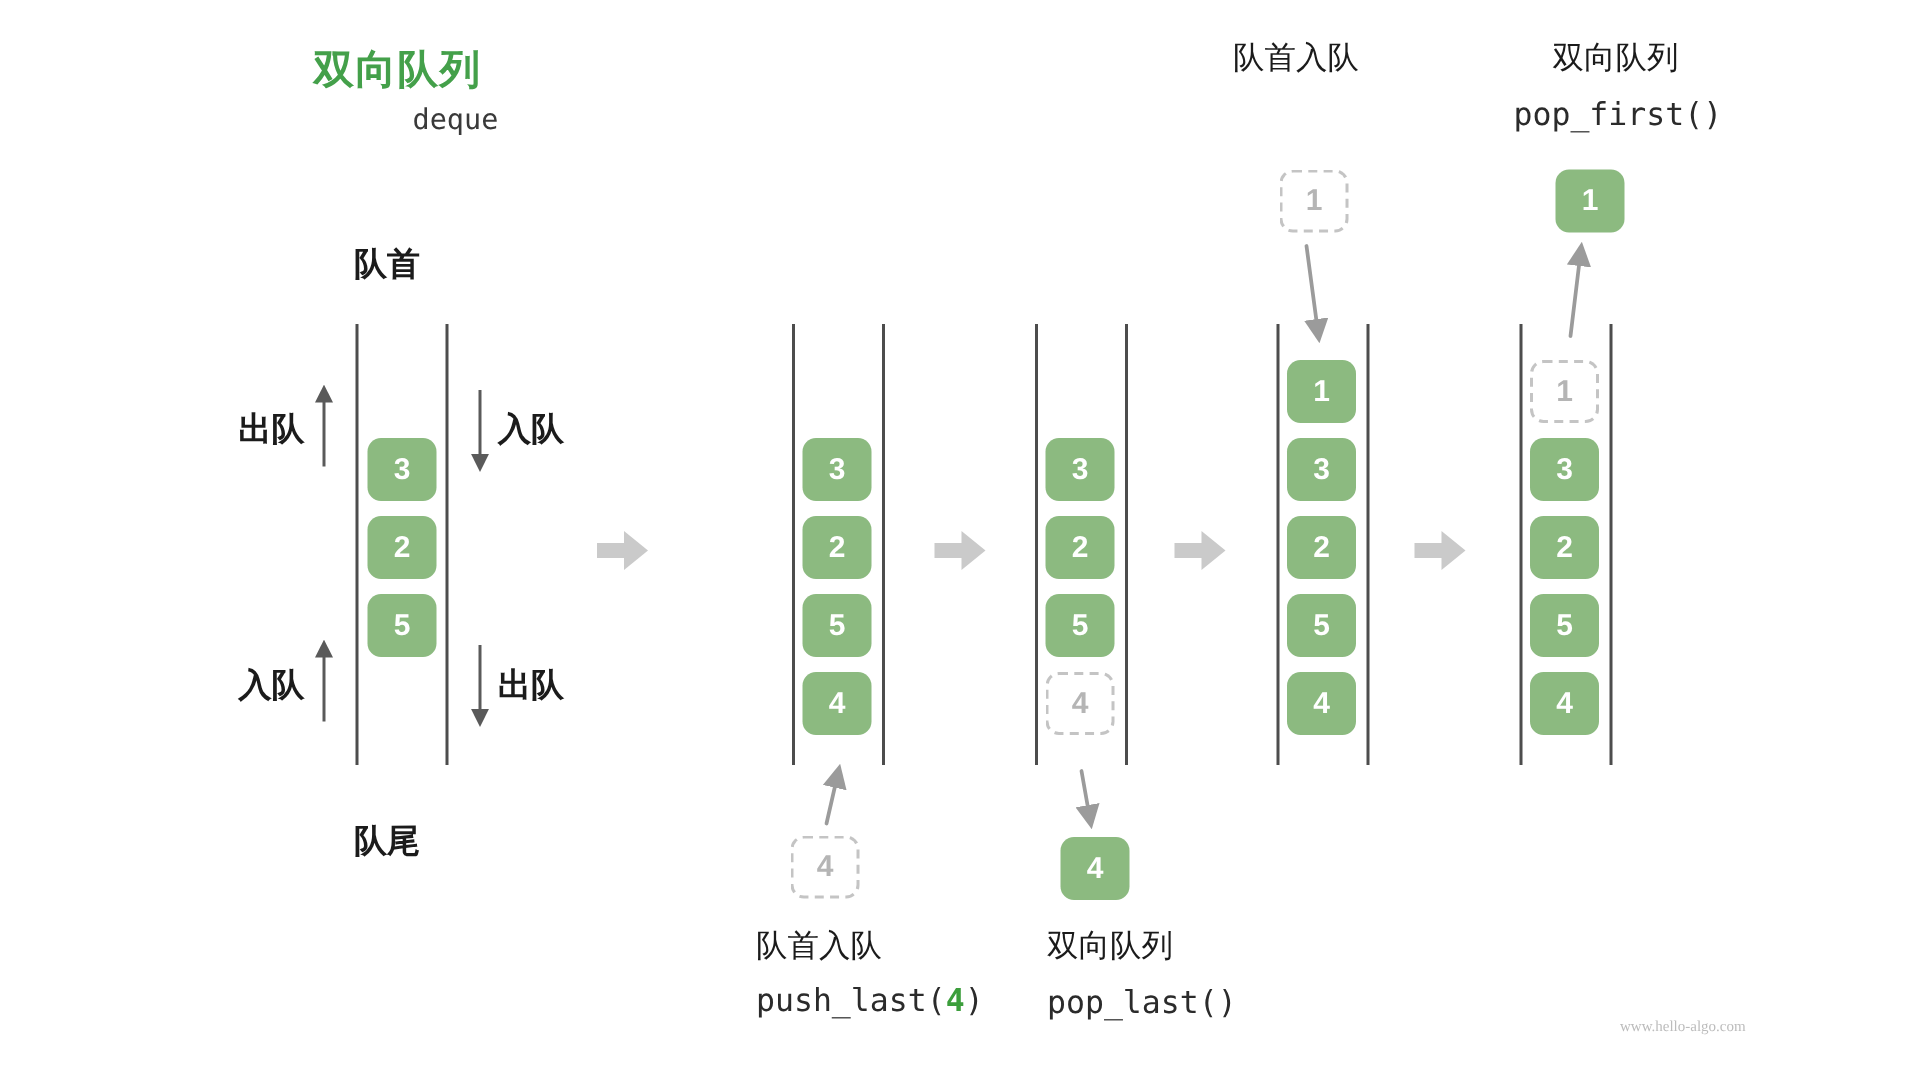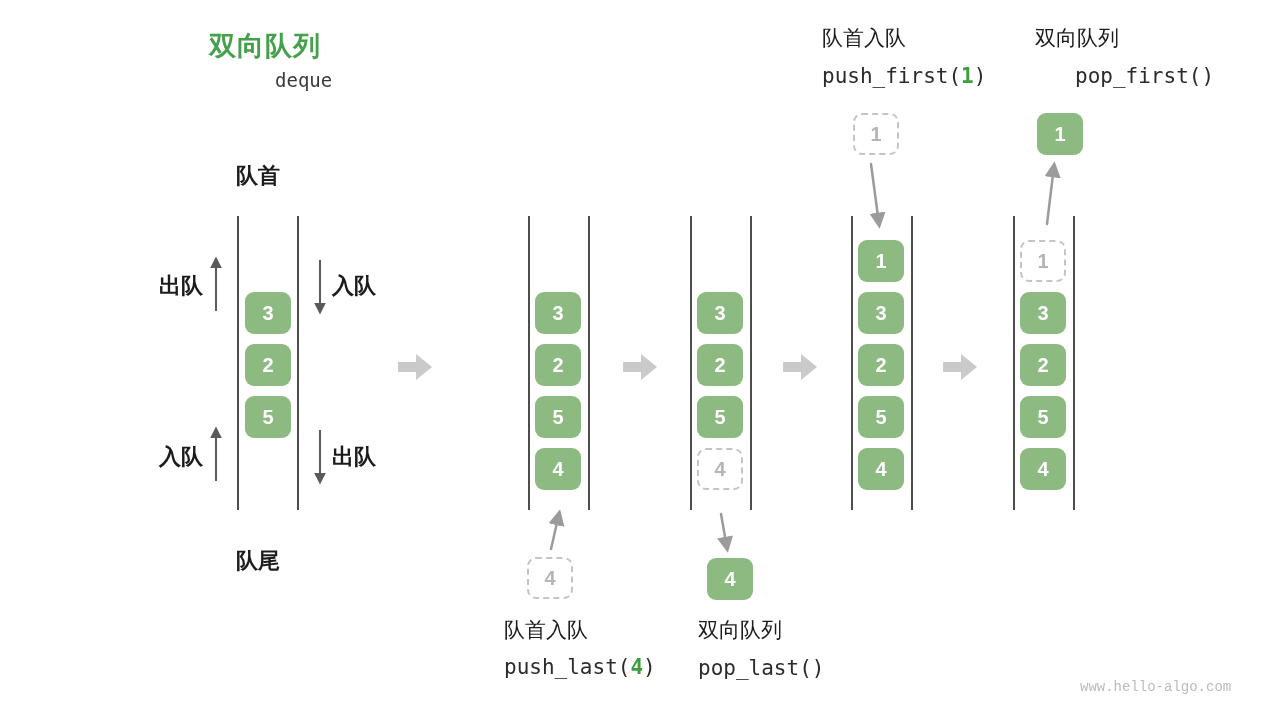--- a/index.html
+++ b/index.html
@@ -24,21 +24,21 @@
     color: #ffffff; font-size: 20px; font-weight: bold;
     display: flex; align-items: center; justify-content: center;
   }
   .ghost { background: #ffffff; border: 2px dashed #c4c4c4; color: #b5b5b5; font-weight: 600; }
 
   .cn-label  { position: absolute; font-size: 22px; font-weight: bold; color: #1b1b1b; white-space: nowrap; }
   .op-title  { position: absolute; font-size: 21px; font-weight: normal; color: #1b1b1b; white-space: nowrap; }
   .code      { position: absolute; font-size: 21px; color: #2b2b2b; font-family: "DejaVu Sans Mono", monospace; white-space: nowrap; }
   .code .arg { color: #3c9e3c; font-weight: bold; }
 
-  .watermark { position: absolute; left: 1080px; top: 679px; font-size: 14px; color: #bcbcbc; font-family: Liberation Mono, monospace; white-space: nowrap; }
+  .watermark { position: absolute; left: 1080px; top: 679px; font-size: 10px; color: #bcbcbc; font-family: Liberation Serif, serif; white-space: nowrap; }
 </style>
 </head>
 <body>
 
 <div id="canvas">
 
   <svg class="overlay" width="1280" height="720">
     <defs>
       <marker id="ah-gray" viewBox="0 0 10 10" refX="7" refY="5" markerWidth="6.5" markerHeight="6.5" orient="auto-start-reverse">
         <path d="M0,0 L10,5 L0,10 Z" fill="#9b9b9b"></path>
@@ -109,24 +109,23 @@
   <div class="cell ghost" style="left:853px;top:113px">1</div>
 
   <div class="cell ghost" style="left:1020px;top:240px">1</div>
   <div class="cell" style="left:1020px;top:292px">3</div>
   <div class="cell" style="left:1020px;top:344px">2</div>
   <div class="cell" style="left:1020px;top:396px">5</div>
   <div class="cell" style="left:1020px;top:448px">4</div>
   <div class="cell" style="left:1037px;top:113px">1</div>
 
   <div class="op-title" style="left:822px;top:24px">队首入队</div>
-  <div class="code" style="left:822px;top:64px"><span>push_first(</span><span class="arg">1</span><span>)</span></div>
 
   <div class="op-title" style="left:1035px;top:24px">双向队列</div>
-  <div class="code" style="left:1075px;top:64px">pop_first()</div>
+  <div class="code" style="left:1009px;top:64px">pop_first()</div>
 
   <div class="op-title" style="left:504px;top:616px">队首入队</div>
   <div class="code" style="left:504px;top:655px"><span>push_last(</span><span class="arg">4</span><span>)</span></div>
 
   <div class="op-title" style="left:698px;top:616px">双向队列</div>
   <div class="code" style="left:698px;top:656px">pop_last()</div>
 
   <div class="watermark">www.hello-algo.com</div>
 
 </div>

